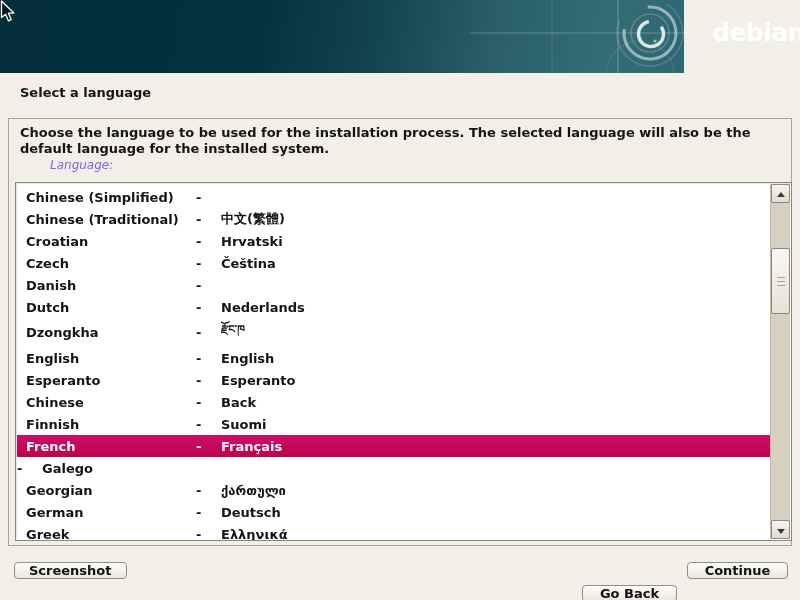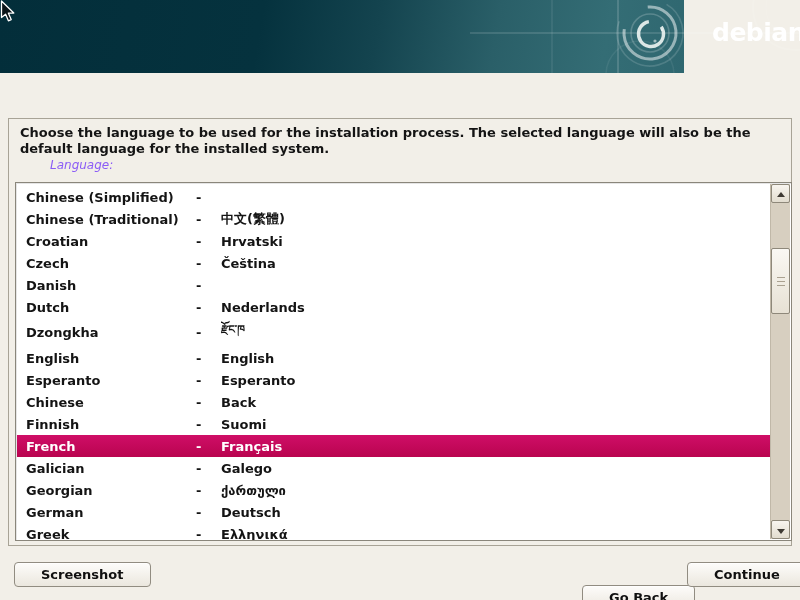--- a/index.html
+++ b/index.html
@@ -73,28 +73,28 @@
   .tri-up{top:7px;border-bottom:5px solid #3e3a33;}
   .tri-down{top:8px;border-top:5px solid #3e3a33;}
   #sb-thumb{
     position:absolute;left:0;top:64px;width:19px;height:66px;
     background:linear-gradient(#faf8f3,#e7e1d4);
     border:1px solid #8e887a;border-radius:2px;box-sizing:border-box;
   }
   #sb-thumb .grip{position:absolute;left:5px;width:8px;height:1px;background:#aaa190;}
   
   .btn{
-    position:absolute;height:25px;box-sizing:border-box;
+    position:absolute;height:17px;box-sizing:border-box;
     background:linear-gradient(#fdfcfa,#ebe7de);
     border:1px solid #918c81;border-radius:4px;
     font-family:"DejaVu Sans","Liberation Sans",sans-serif;
     font-size:13px;font-weight:bold;color:#101010;
     display:flex;align-items:center;justify-content:center;
     box-shadow:0 1px 0 rgba(255,255,255,0.7) inset;
-    padding:0 26px;
+    padding:0 14px;
   }
   #btn-screenshot{left:14px;top:562px;min-width:97px;}
   #btn-goback{left:582px;top:585px;min-width:95px;}
   #btn-continue{left:687px;top:562px;min-width:101px;}
 </style>
 </head>
 <body>
 
 <div id="screen">
 
@@ -112,20 +112,21 @@
       <circle cx="795" cy="8" r="42" fill="none" stroke="#ffffff" stroke-opacity="0.12" stroke-width="2"></circle>
       <circle cx="795" cy="8" r="29" fill="none" stroke="#ffffff" stroke-opacity="0.08" stroke-width="1.5"></circle>
       <circle cx="640" cy="75" r="34" fill="none" stroke="#ffffff" stroke-opacity="0.07" stroke-width="1.5"></circle>
     </svg>
     <div class="brand"><span>debian</span></div>
     <svg id="cursor" width="17" height="23" viewBox="0 0 17 23">
       <path d="M1.5,1 L1.5,17.5 L5.6,14.2 L8.4,20.8 L11.2,19.6 L8.4,13.2 L13.8,13 Z" fill="#0a1418" stroke="#ffffff" stroke-width="1.3" stroke-linejoin="round"></path>
     </svg>
   </div>
 
+  <div id="page-title">Select a language</div>
 
   <div id="panel">
     <div id="instruction">Choose the language to be used for the installation process. The selected language will also be the default language for the installed system.</div>
     <div id="language-label">Language:</div>
 
     <div id="listbox">
       <div id="rows">
           <div class="row">
             <span class="name">Chinese (Simplified)</span>
             <span class="dash">-</span>
@@ -178,21 +179,20 @@
             <span class="name">Finnish</span>
             <span class="dash">-</span>
             <span class="native">Suomi</span>
           </div>
           <div class="row selected">
             <span class="name">French</span>
             <span class="dash">-</span>
             <span class="native">Français</span>
           </div>
           <div class="row">
-            <span class="name">Galician</span>
             <span class="dash">-</span>
             <span class="native">Galego</span>
           </div>
           <div class="row">
             <span class="name">Georgian</span>
             <span class="dash">-</span>
             <span class="native">ქართული</span>
           </div>
           <div class="row">
             <span class="name">German</span>

